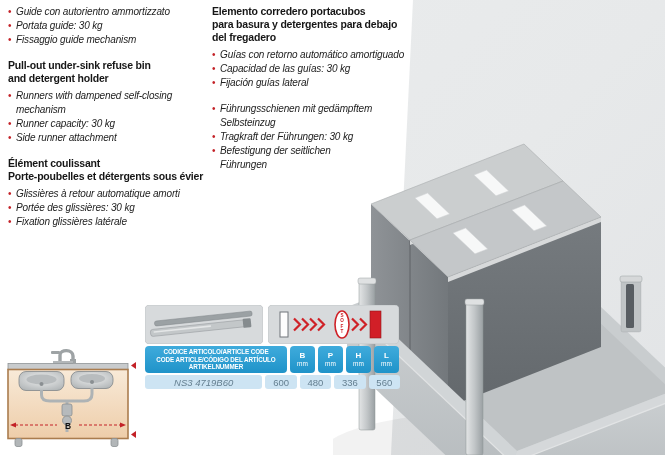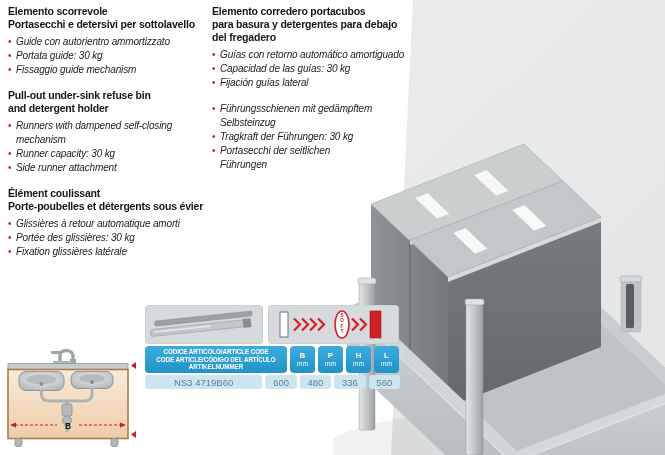--- a/index.html
+++ b/index.html
@@ -26,21 +26,21 @@
   .t-row{display:flex;gap:3px;margin-bottom:2px;}
   .h-cell{background:linear-gradient(#3fabdc,#1f93c9);border-radius:4px;color:#fff;
         display:flex;flex-direction:column;align-items:center;justify-content:center;height:27px;}
   .h-code{width:142px;font-weight:bold;font-size:6.3px;line-height:7.4px;text-align:center;
         white-space:pre-line;letter-spacing:-0.1px;}
   .h-dim{width:25px;}
   .h-dim .lab{font-weight:bold;font-size:8px;line-height:8px;}
   .h-dim .unit{font-size:6.5px;line-height:7px;}
   .d-cell{background:#cde4f3;border-radius:3px;color:#647f90;height:14px;font-size:9.5px;
         display:flex;align-items:center;justify-content:center;}
-  .d-code{width:142px;}
+  .d-code{width:142px;font-style:italic;}
   .d-val{width:38px;}
   svg text{font-family:"Liberation Sans", sans-serif;}
 </style>
 </head>
 <body>
 
 <div class="page">
 
   <div class="backdrop"></div>
 
@@ -104,22 +104,20 @@
       <g>
         <rect x="288" y="158" width="20" height="52" rx="2" fill="#c0c4c6" stroke="#90959866" stroke-width="0.6"></rect>
         <rect x="293" y="162" width="8" height="44" rx="1.5" fill="#585d62"></rect>
         <rect x="287" y="154" width="22" height="6" rx="2" fill="#d6d8d9" stroke="#9ba0a3" stroke-width="0.5"></rect>
       </g>
     </g>
   </svg>
 
   <div class="col col-left">
     <section>
-      <h3 class="title">Elemento scorrevole
-Portasecchi e detersivi per sottolavello</h3>
       <div class="bullet">
           <span class="dot">•</span>
           <span class="bt">Guide con autorientro ammortizzato</span>
         </div>
       <div class="bullet">
           <span class="dot">•</span>
           <span class="bt">Portata guide: 30 kg</span>
         </div>
       <div class="bullet">
           <span class="dot">•</span>
@@ -184,21 +182,21 @@
           <span class="dot">•</span>
           <span class="bt">Führungsschienen mit gedämpftem
 Selbsteinzug</span>
         </div>
       <div class="bullet">
           <span class="dot">•</span>
           <span class="bt">Tragkraft der Führungen: 30 kg</span>
         </div>
       <div class="bullet">
           <span class="dot">•</span>
-          <span class="bt">Portasecchi der seitlichen
+          <span class="bt">Befestigung der seitlichen
 Führungen</span>
         </div>
     </section>
   </div>
 
   <div class="panel" style="left:145px;top:305px;">
     <svg width="118" height="39" viewBox="0 0 118 39">
       <rect x="0" y="0" width="118" height="39" rx="4" fill="#d7dadc"></rect>
       <rect x="0" y="0" width="118" height="39" rx="4" fill="none" stroke="#c3c7c9" stroke-width="1"></rect>
       <g transform="rotate(-6 59 20)">

